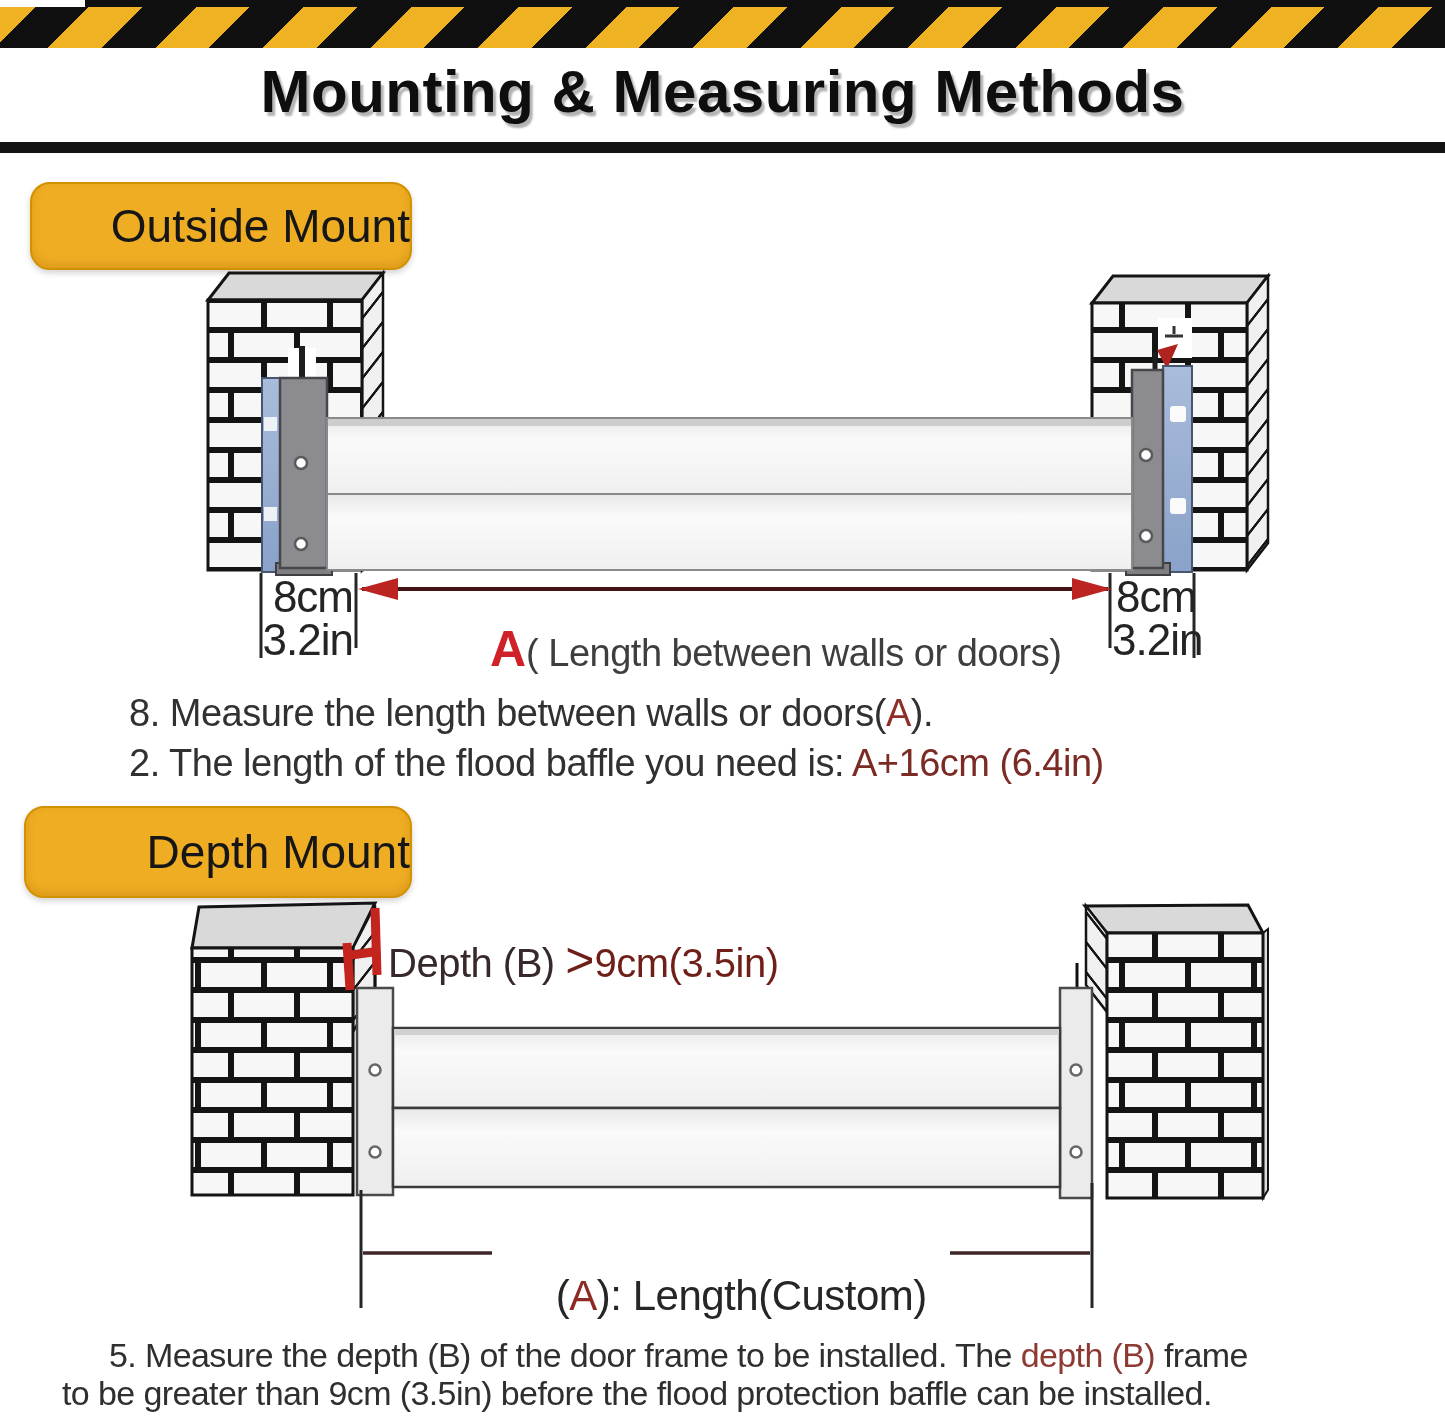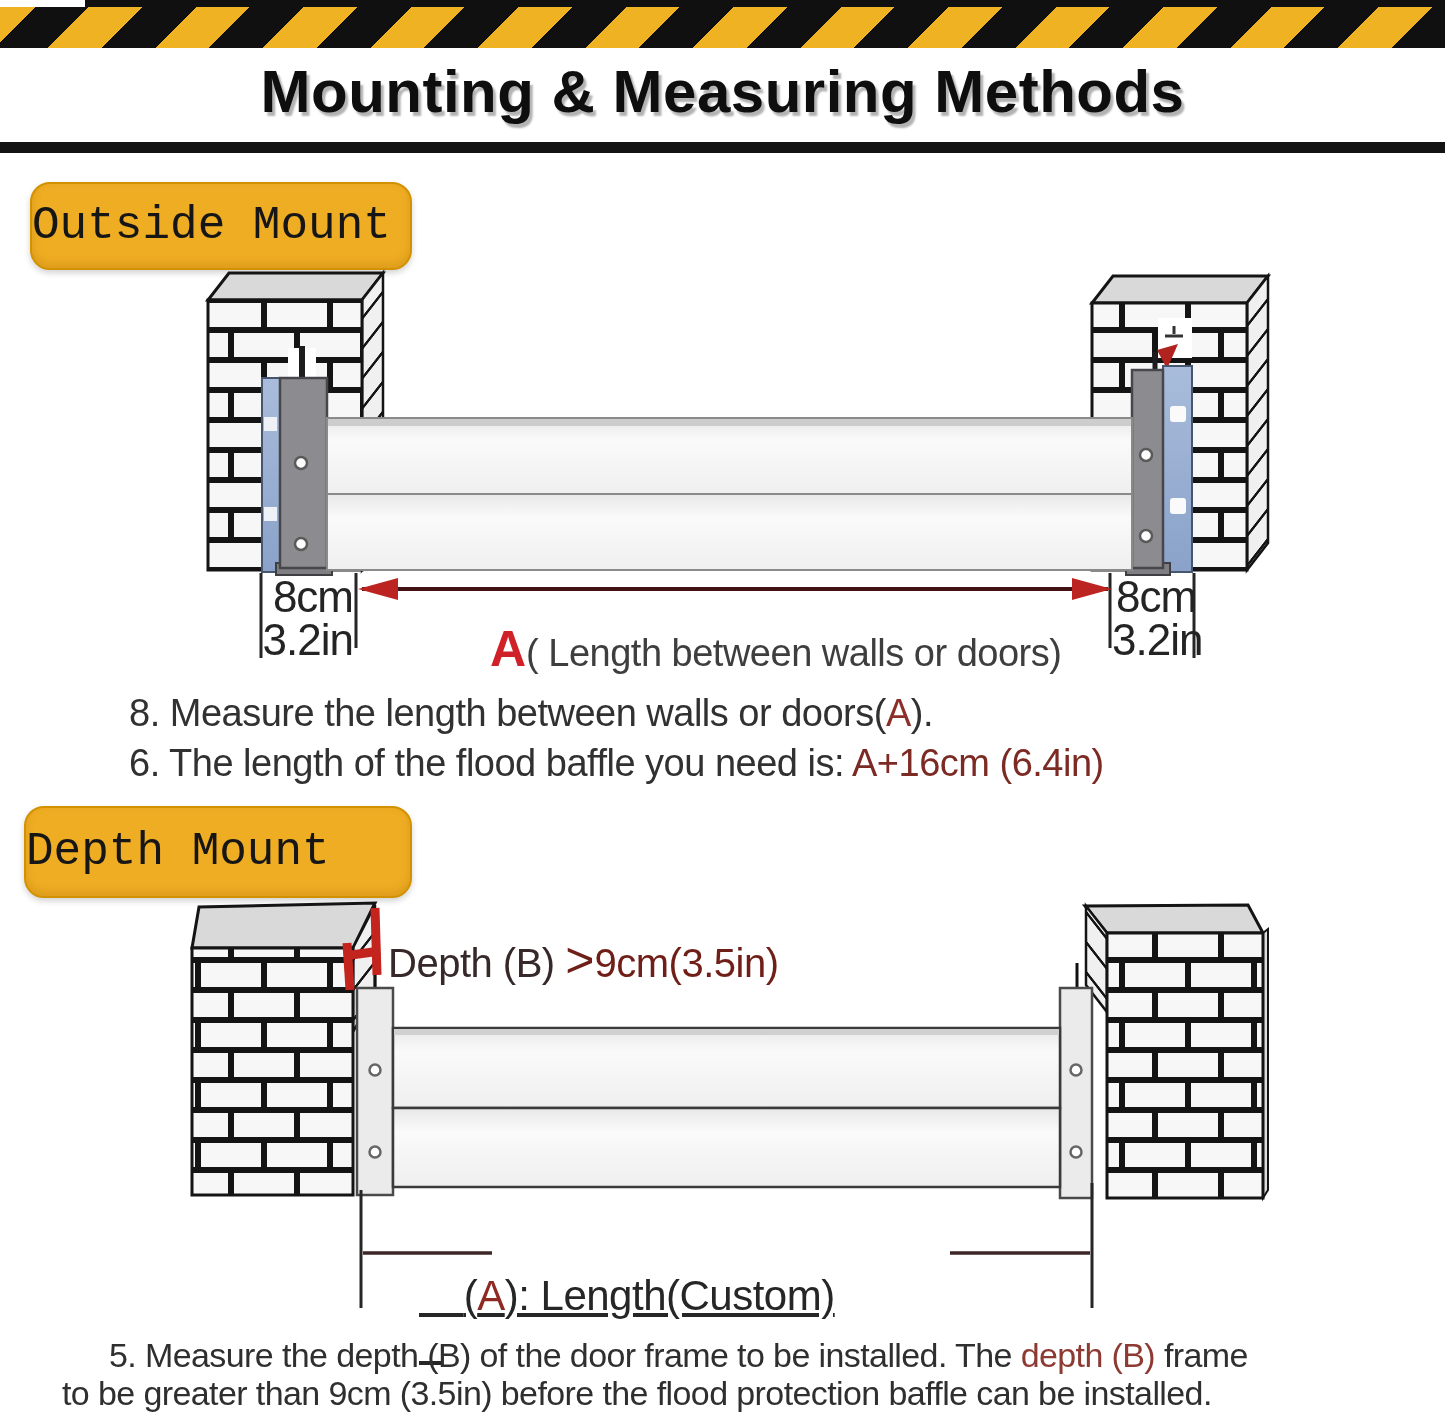--- a/index.html
+++ b/index.html
@@ -10,22 +10,22 @@
   .tape-topline{position:absolute;top:0;left:85px;right:0;height:7px;background:#101010;}
   .tape{position:absolute;top:7px;left:0;right:0;height:41px;
         background:repeating-linear-gradient(-45deg,#101010 0 38px,#eeb222 38px 76px);}
   .page-title{position:absolute;top:60px;left:0;width:100%;text-align:center;
               font-size:60px;line-height:64px;font-weight:700;color:#0e0e0e;
               text-shadow:3px 4px 2px rgba(0,0,0,0.30);letter-spacing:0.5px;}
   .hbar{position:absolute;top:142px;left:0;right:0;height:11px;background:#131313;}
 
   
   .pill{position:absolute;background:#efad23;border:2px solid #d29200;border-radius:20px;
-        display:flex;align-items:center;justify-content:flex-start;
-        font-size:46px;color:#161616;box-shadow:0 3px 6px rgba(0,0,0,0.18), inset 0 -4px 8px rgba(160,100,0,0.25);font-family:Liberation Mono, monospace;}
+        display:flex;align-items:center;justify-content:flex-end;
+        font-size:46px;color:#161616;box-shadow:0 3px 6px rgba(0,0,0,0.18), inset 0 -4px 8px rgba(160,100,0,0.25);}
   .pill-outside{left:30px;top:182px;width:378px;height:84px;}
   .pill-inside{left:24px;top:806px;width:384px;height:88px;}
 
   
   .art{position:absolute;left:0;top:0;width:1445px;height:1421px;}
 
   
   .dimtxt{position:absolute;font-size:44px;color:#242424;letter-spacing:-1px;white-space:pre;}
   .t-8cm-l{left:250px;top:572px;width:103px;text-align:right;}
   .t-32-l{left:244px;top:615px;width:109px;text-align:right;}
@@ -34,22 +34,22 @@
 
   .arrow-label{position:absolute;left:490px;top:601px;display:flex;align-items:baseline;white-space:pre;}
   .arrow-label .big-a{font-size:50px;font-weight:700;color:#cf2127;}
   .arrow-label .rest{font-size:38px;color:#3e3e3e;letter-spacing:-0.5px;margin-top:31px;}
 
   .depth-label{position:absolute;left:388px;top:931px;display:flex;align-items:baseline;white-space:pre;}
   .depth-label .dk{font-size:40px;color:#37292a;letter-spacing:-0.5px;}
   .depth-label .gt{font-size:50px;color:#6f1f18;}
   .depth-label .rd{font-size:40px;color:#6f1f18;letter-spacing:-0.5px;}
 
-  .dim2-label{position:absolute;left:419px;top:1224px;width:600px;
-              font-size:42px;color:#262626;letter-spacing:-0.5px;white-space:pre;text-decoration:underline;}
+  .dim2-label{position:absolute;left:419px;top:1224px;width:600px;text-align:center;
+              font-size:42px;color:#262626;letter-spacing:-0.5px;white-space:pre;}
   .dim2-label .a-red{color:#8e2a24;}
 
   .step{position:absolute;font-size:38px;color:#313131;letter-spacing:-0.5px;white-space:pre;}
   .t-step1{left:129px;top:692px;}
   .t-step2{left:129px;top:742px;}
   .step .a-red{color:#8d2f28;}
   .step .red2{color:#7c2a24;margin-top:12px;}
 
   .bstep{position:absolute;font-size:34px;color:#2f2f2f;letter-spacing:-0.6px;white-space:pre;}
   .t-b1{left:97px;top:1284px;}
@@ -185,21 +185,21 @@
 
   <div class="dimtxt t-8cm-l">8cm</div>
   <div class="dimtxt t-32-l">3.2in</div>
   <div class="dimtxt t-8cm-r">8cm</div>
   <div class="dimtxt t-32-r">3.2in</div>
   <div class="arrow-label">
     <span class="big-a">A</span><span class="rest">( Length between walls or doors)</span>
   </div>
 
   <div class="step t-step1"><span>8. Measure the length between walls or doors(</span><span class="a-red">A</span><span>).</span></div>
-  <div class="step t-step2"><span>6. The length of the flood baffle you need is: </span><span class="red2">A+16cm (6.4in)</span></div>
+  <div class="step t-step2"><span>2. The length of the flood baffle you need is: </span><span class="red2">A+16cm (6.4in)</span></div>
 
   <div class="depth-label">
     <span class="dk">Depth (B) </span><span class="gt">&gt;</span><span class="rd">9cm(3.5in)</span>
   </div>
   <div class="dim2-label">
     <span>(</span><span class="a-red">A</span><span>): Length(Custom)</span>
   </div>
 
   <div class="bstep t-b2"><span>5. Measure the depth (B) of the door frame to be installed. The </span><span class="red2">depth (B)</span><span> frame</span></div>
   <div class="bstep t-b3">to be greater than 9cm (3.5in) before the flood protection baffle can be installed.</div>

